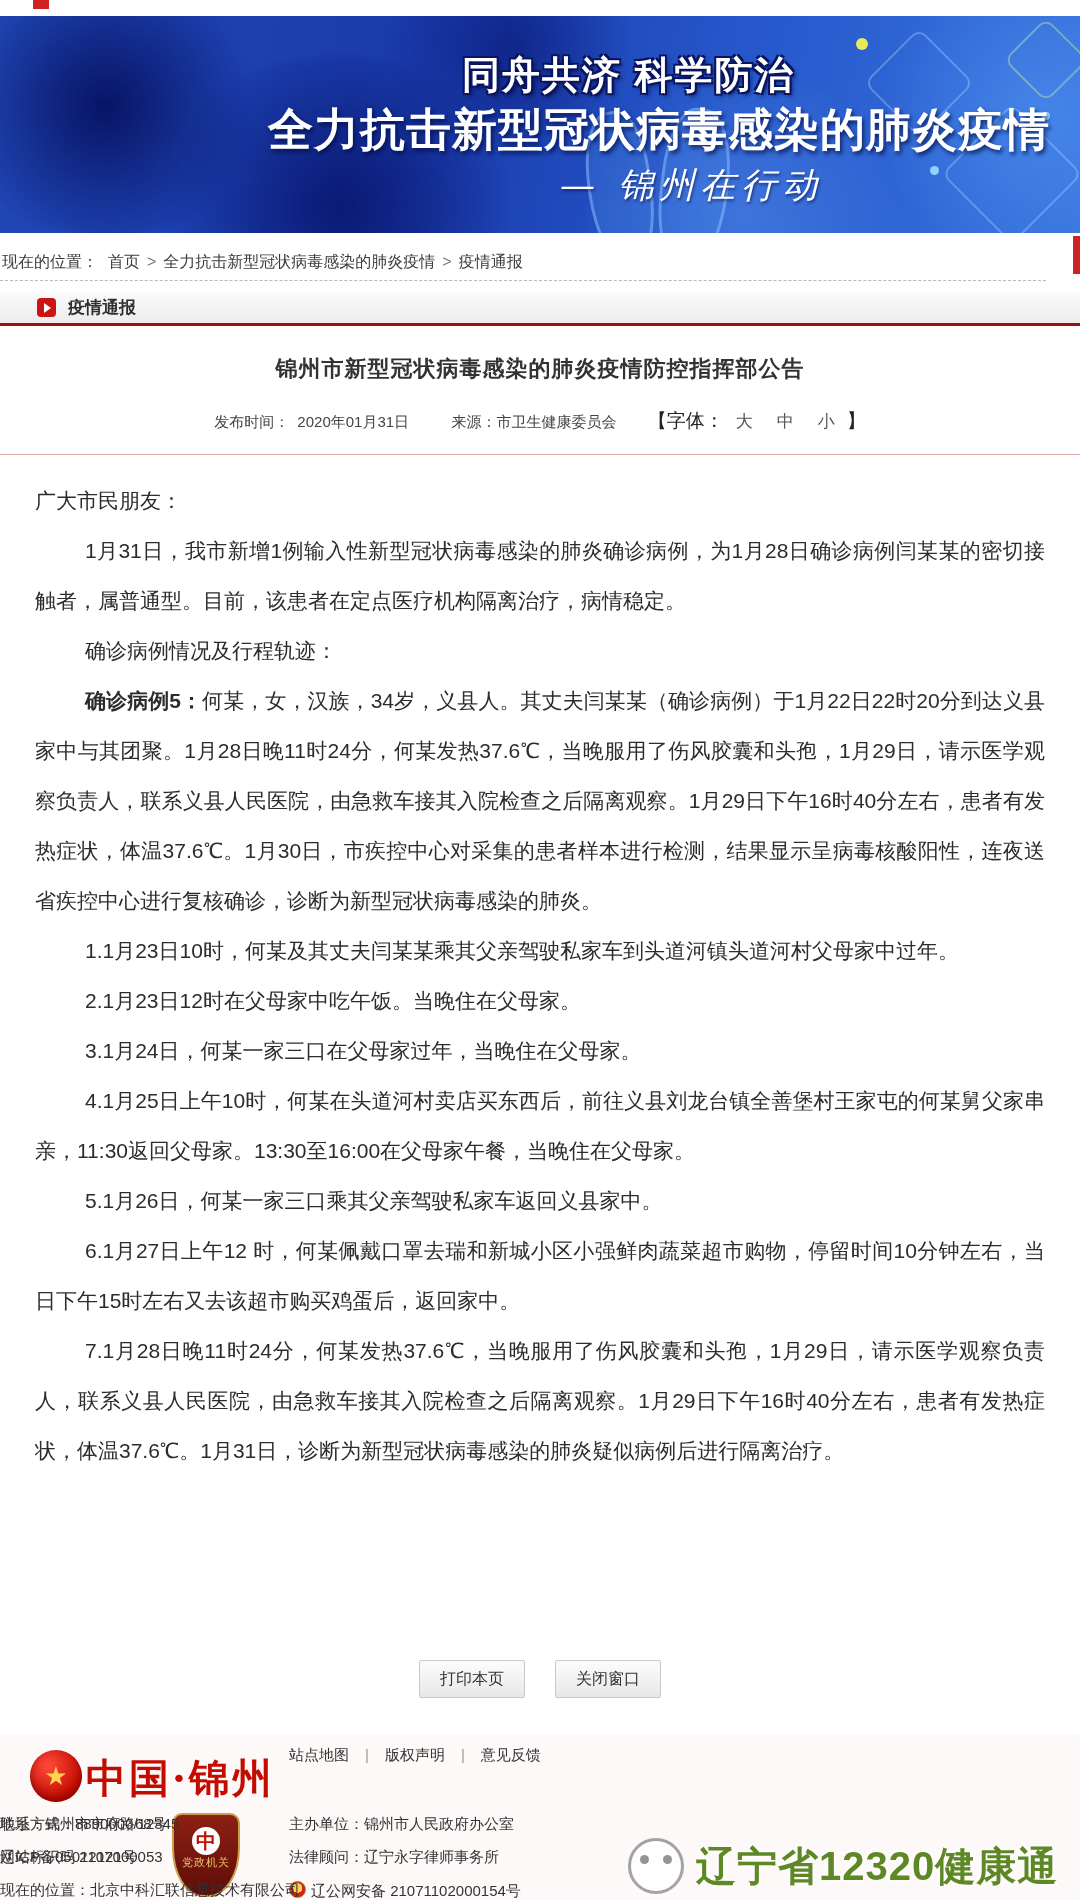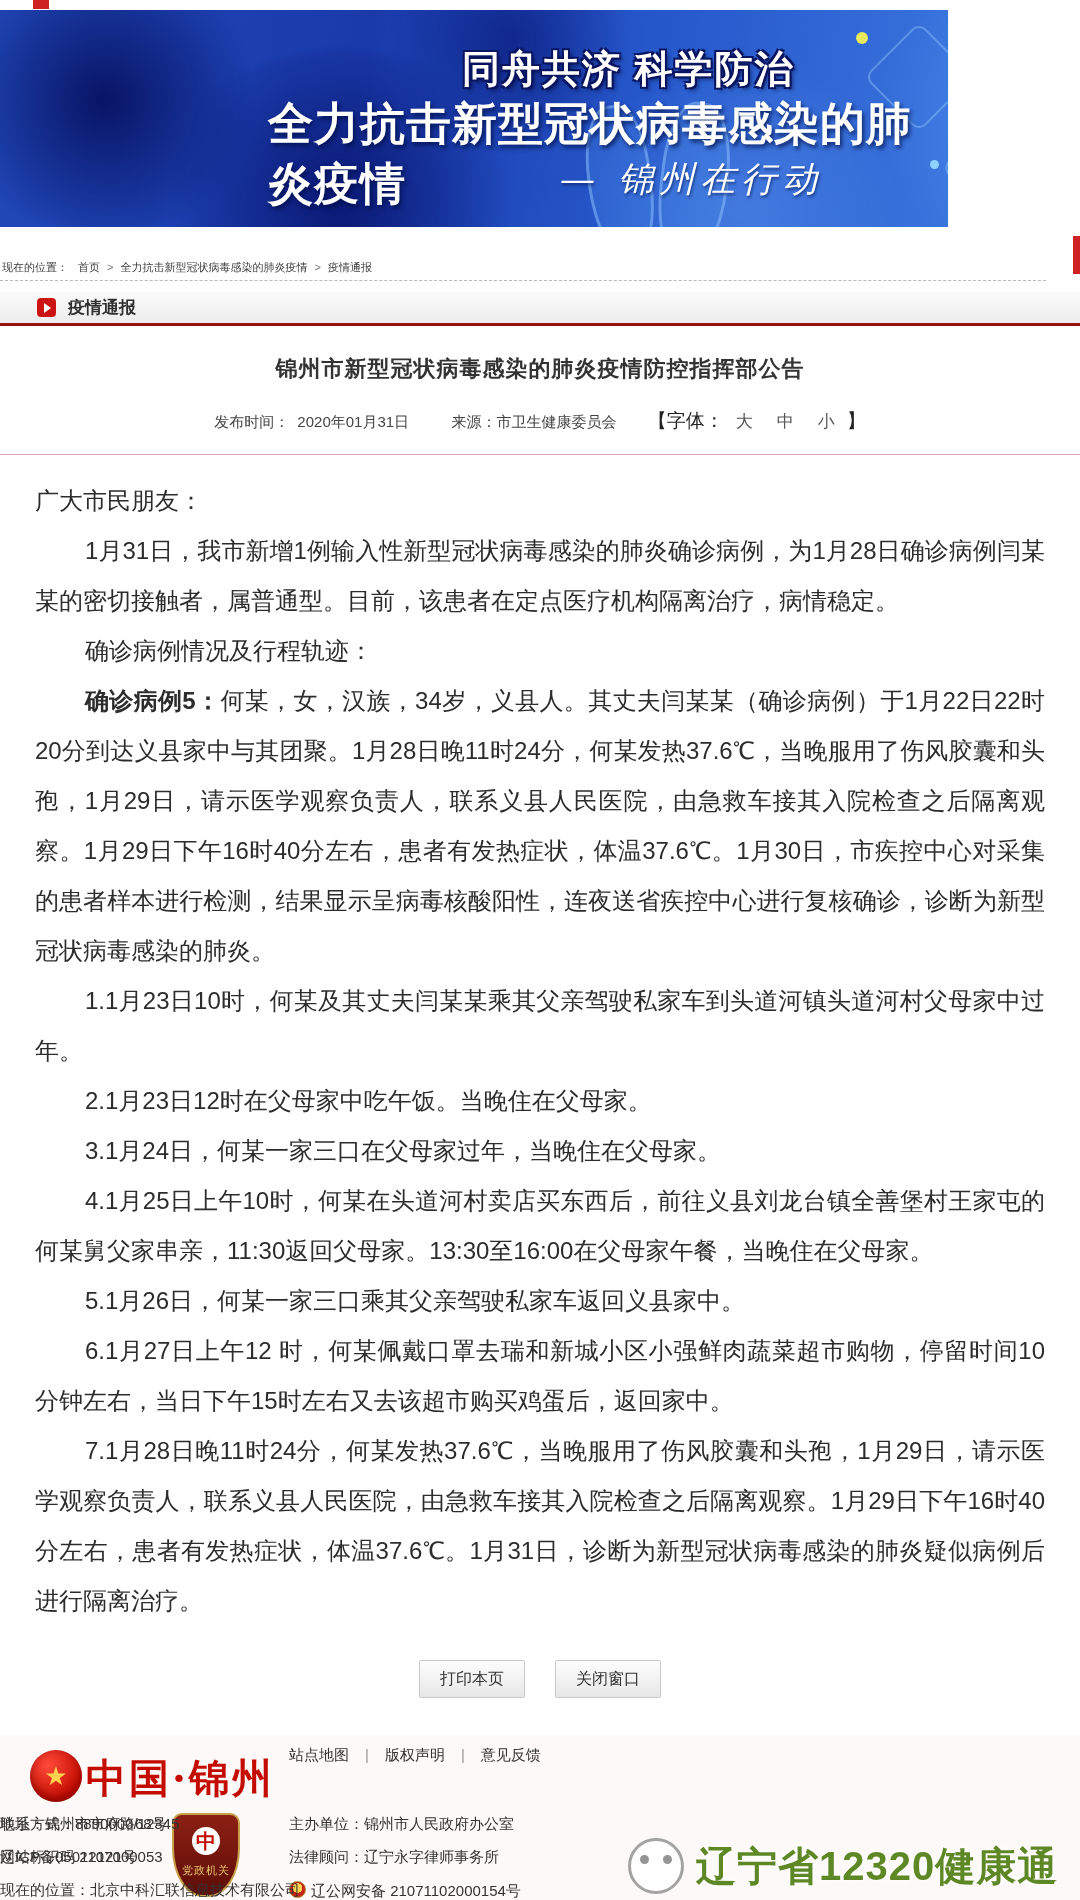--- a/index.html
+++ b/index.html
@@ -5,21 +5,21 @@
   html,body{margin:0;padding:0;background:#ffffff;}
   .page{position:relative;width:1080px;height:1900px;background:#ffffff;overflow:hidden;
         font-family:"Liberation Sans",sans-serif;color:#333;}
 
   
   .topstrip{position:absolute;left:0;top:0;width:1080px;height:10px;background:#fff;}
   .artifact-red-tl{position:absolute;left:33px;top:0;width:16px;height:9px;background:#cf2323;}
   .artifact-red-right{position:absolute;right:0;top:236px;width:7px;height:38px;background:#cf2323;}
 
   
-  .banner{position:absolute;left:0;top:10px;width:948px;height:217px;overflow:hidden;
+  .banner{position:absolute;left:0;top:16px;width:1080px;height:217px;overflow:hidden;
     background:linear-gradient(100deg,#2148b8 0%,#1a3aaa 38%,#2658cc 68%,#3a74dd 100%);}
   .blob{position:absolute;border-radius:50%;filter:blur(2px);}
   .b1{left:-60px;top:-40px;width:330px;height:260px;background:radial-gradient(circle,rgba(7,18,96,.95) 0%,rgba(7,18,96,0) 70%);}
   .b2{left:150px;top:40px;width:380px;height:300px;background:radial-gradient(circle,rgba(9,22,110,.9) 0%,rgba(9,22,110,0) 70%);}
   .b3{left:380px;top:-80px;width:260px;height:220px;background:radial-gradient(circle,rgba(10,26,120,.7) 0%,rgba(10,26,120,0) 70%);}
   .b4{left:560px;top:60px;width:360px;height:280px;background:radial-gradient(circle,rgba(120,180,255,.30) 0%,rgba(120,180,255,0) 70%);}
   .b5{left:880px;top:-60px;width:320px;height:320px;background:radial-gradient(circle,rgba(80,150,245,.55) 0%,rgba(80,150,245,0) 72%);}
   .lung{position:absolute;border:3px solid rgba(150,200,255,.45);background:rgba(80,150,235,.22);}
   .lungL{left:588px;top:95px;width:58px;height:150px;border-radius:46% 40% 48% 50%;transform:rotate(-8deg);}
   .lungR{left:660px;top:92px;width:62px;height:158px;border-radius:40% 46% 50% 48%;transform:rotate(7deg);}
@@ -32,21 +32,21 @@
   .d2{left:930px;top:150px;width:9px;height:9px;background:#8fd2ff;}
   .d3{left:1042px;top:96px;width:8px;height:8px;background:#a9e0ff;}
   .banner-slogan{position:absolute;left:462px;top:34px;font-size:38px;font-weight:bold;color:#fff;
     letter-spacing:2px;text-shadow:2px 2px 0 #0a1560,-2px 2px 0 #0a1560,2px -2px 0 #0a1560,-2px -2px 0 #0a1560,3px 3px 4px rgba(0,0,40,.6);}
   .banner-title{position:absolute;left:268px;top:84px;font-size:45px;font-weight:bold;color:#fff;
     letter-spacing:1px;text-shadow:2px 3px 4px rgba(0,15,70,.75);}
   .banner-subtitle{position:absolute;left:560px;top:146px;font-size:35px;color:#fff;
     font-family:"DejaVu Serif",serif;font-style:italic;letter-spacing:6px;text-shadow:1px 2px 3px rgba(0,15,70,.6);}
 
   
-  .breadcrumb{position:absolute;left:2px;top:260px;font-size:11px;color:#3c3c3c;white-space:nowrap;}
+  .breadcrumb{position:absolute;left:2px;top:252px;font-size:16px;color:#3c3c3c;white-space:nowrap;}
   .crumb-label{margin-right:10px;}
   .crumb{color:#3c3c3c;text-decoration:none;cursor:pointer;}
   .crumb-sep{color:#777;margin:0 7px;}
   .crumb-item:first-of-type .crumb-sep{display:none;}
   .dashed{position:absolute;left:0;top:280px;width:1046px;border-top:1px dashed #b9b9b9;}
 
   
   .section-bar{position:absolute;left:0;top:292px;width:1080px;height:31px;
     background:linear-gradient(#fbfbfb,#ececec);border-bottom:3px solid #9a1111;
     display:flex;align-items:center;}
@@ -57,21 +57,21 @@
 
   
   .article{position:absolute;left:0;top:326px;width:1080px;padding:0;}
   .art-title{margin:28px 35px 0;text-align:center;font-size:22px;font-weight:600;color:#333;letter-spacing:1px;}
   .meta{margin-top:24px;text-align:center;font-size:15px;color:#444;}
   .meta .gap{display:inline-block;width:34px;}
   .meta .sgap{display:inline-block;width:8px;}
   .font-ctl{font-size:19px;color:#222;margin-left:27px;}
   .fs{color:#555;margin:0 12px;text-decoration:none;cursor:pointer;font-size:17px;}
   .pink-line{margin:20px 0 0;border-top:1px solid #ddabab;width:1080px;}
-  .body{margin:0 35px;padding-top:21px;min-height:1160px;font-size:24px;color:#2c2c2c;}
+  .body{margin:0 35px;padding-top:21px;min-height:1160px;font-size:21px;color:#2c2c2c;}
   .body p{margin:0;line-height:50px;text-align:justify;}
   .salutation{text-indent:0;}
   .para{text-indent:50px;}
   .para-lead{font-weight:bold;}
   .btn-row{display:flex;justify-content:center;gap:30px;margin-top:24px;}
   .btn{min-width:104px;height:38px;padding:0 20px;font-size:16px;color:#333;cursor:pointer;
     font-family:"Liberation Sans",sans-serif;
     background:linear-gradient(#fdfdfd,#e7e7e7);border:1px solid #c9c9c9;border-radius:2px;}
 
   
@@ -79,21 +79,21 @@
   .emblem{position:absolute;left:30px;top:15px;width:52px;height:52px;border-radius:50%;
     background:radial-gradient(circle at 35% 30%,#ff4a3a,#c40b00 70%);display:flex;align-items:center;justify-content:center;
     color:#ffd34d;font-size:26px;box-shadow:inset 0 -4px 8px rgba(90,0,0,.5);}
   .site-name{position:absolute;left:86px;top:16px;font-size:40px;font-weight:bold;color:#c30b00;
     font-family:"DejaVu Serif",serif;letter-spacing:3px;}
   .shield{position:absolute;left:172px;top:78px;width:64px;height:80px;
     background:linear-gradient(#8d2014,#5e0d08);border:2px solid #c9a04a;
     border-radius:10px 10px 46% 46% / 10px 10px 58% 58%;display:flex;flex-direction:column;align-items:center;}
   .shield-core{margin-top:12px;width:28px;height:28px;border-radius:50%;background:#fff;
     display:flex;align-items:center;justify-content:center;color:#c30b00;font-size:20px;font-weight:bold;}
-  .shield-label{margin-top:8px;font-size:11px;color:#e8c36a;letter-spacing:1px;}
+  .shield-label{font-size:11px;color:#e8c36a;letter-spacing:1px;}
   .flinks{position:absolute;left:289px;top:11px;font-size:15px;color:#333;}
   .flink{color:#333;text-decoration:none;cursor:pointer;}
   .flink-sep{color:#999;margin:0 16px;}
   .flink-item:first-of-type .flink-sep{display:none;}
   .fcell{position:absolute;font-size:15px;color:#333;white-space:nowrap;}
   .r1{top:80px;} .r2{top:113px;} .r3{top:146px;}
   .c1{left:289px;}
   .police-icon{display:inline-block;width:15px;height:15px;border-radius:50%;margin-right:5px;vertical-align:-2px;
     background:radial-gradient(circle at 50% 40%,#ffd34d 0 40%,#c9241a 41% 100%);border:1px solid #a8851f;}
 

